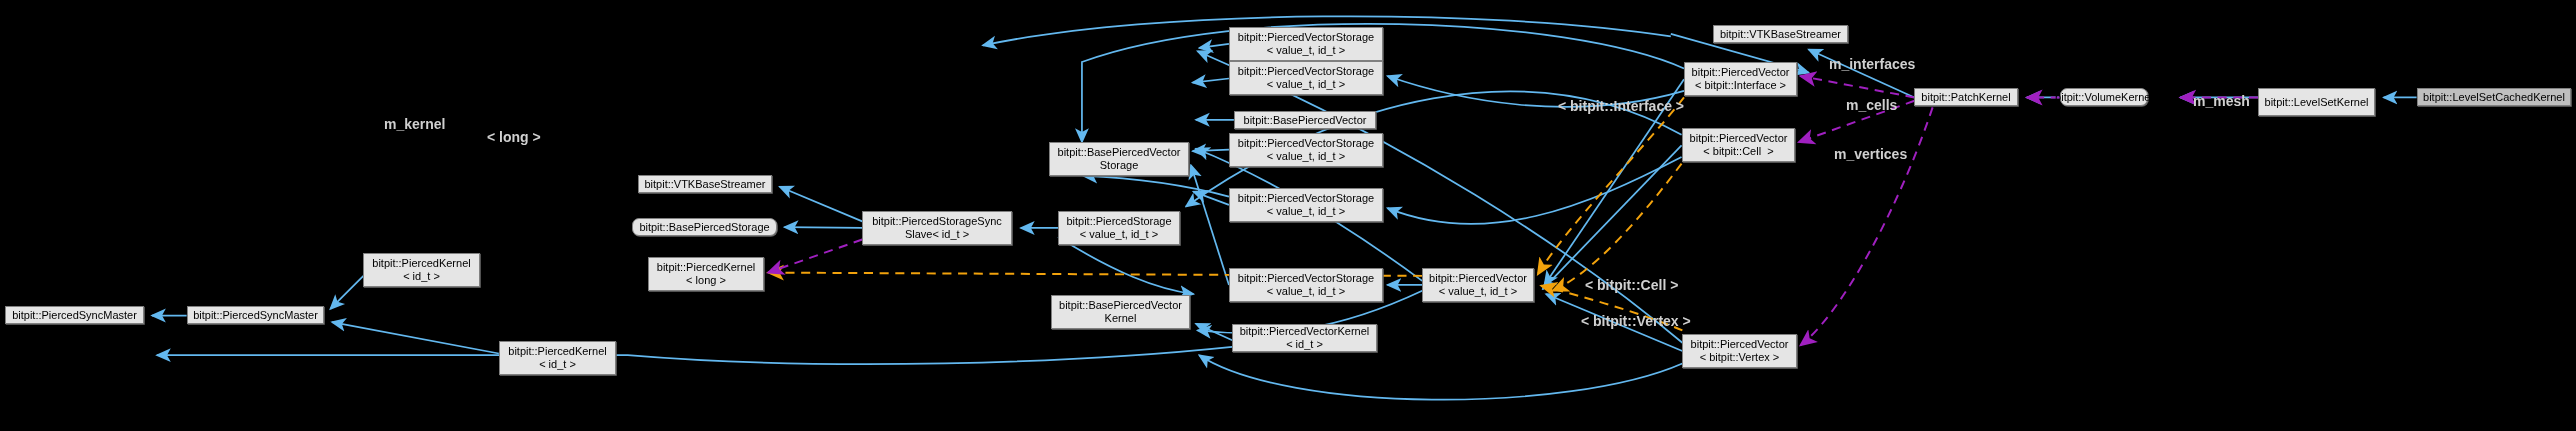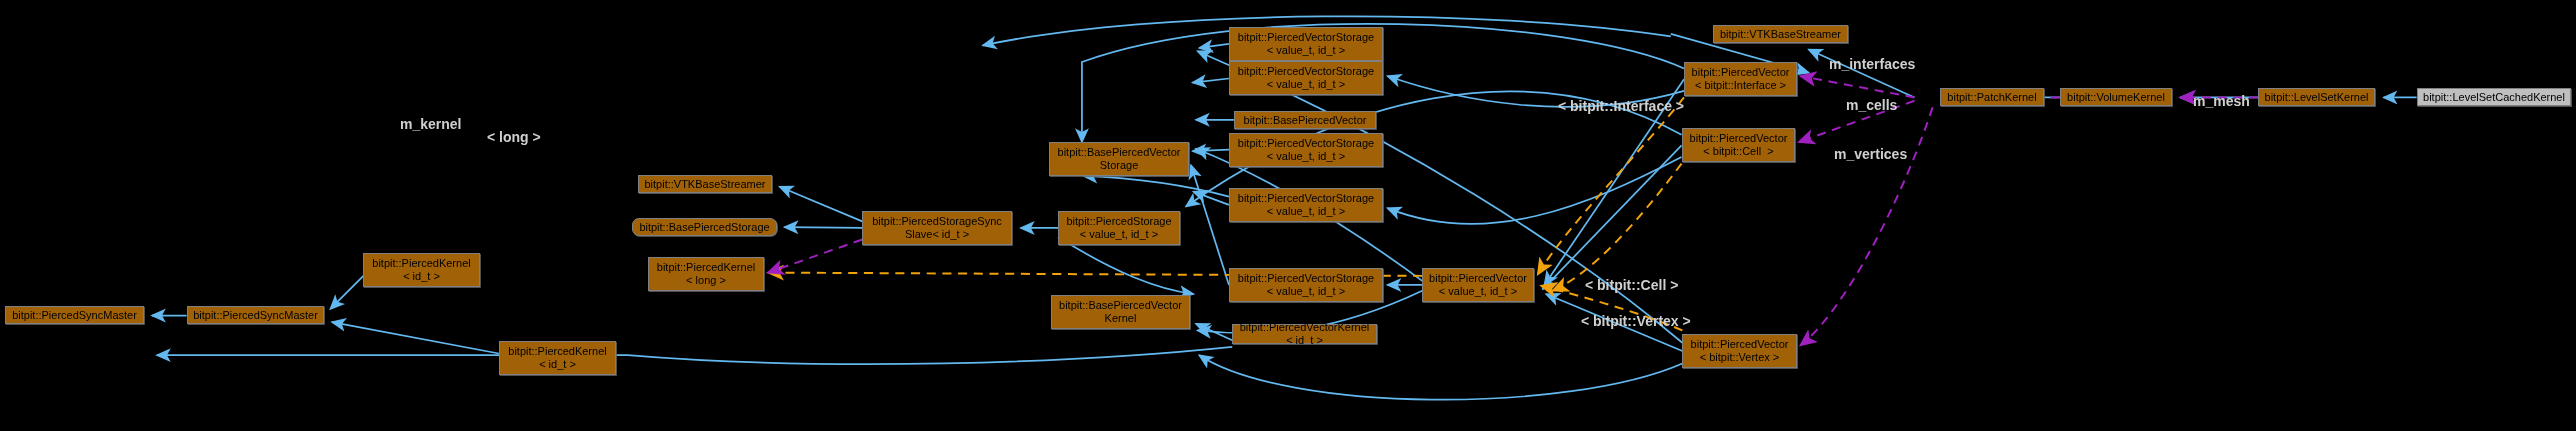--- a/index.html
+++ b/index.html
@@ -1,19 +1,19 @@
 <!DOCTYPE html>
 <html style="font-size:13.2px"><head>
 <meta charset="utf-8">
 <style>
   html,body{margin:0;padding:0;background:#000;}
   #stage{position:relative;width:2576px;height:432px;background:#000;overflow:hidden;
          font-family:"Liberation Sans","DejaVu Sans",sans-serif;}
   svg#edges{position:absolute;left:0;top:0;width:2576px;height:432px;}
-  .node{position:absolute;box-sizing:border-box;background:#a16207;border:0.8px solid #808080;
+  .node{position:absolute;box-sizing:border-box;background:#e5e5e5;border:0.8px solid #808080;
         box-shadow:0.8px 0.8px 0 0 #666;display:flex;align-items:center;justify-content:center;
         text-align:center;color:#000;font-size:11px;line-height:1.18;padding:0.8px 3.3px;white-space:pre;}
   .node.filled{background:#bfbfbf;}
   .elabel{position:absolute;color:#d0d0d0;font-size:14px;white-space:nowrap;
           font-family:"Liberation Sans","DejaVu Sans",sans-serif;font-weight:bold;}
 </style>
 </head>
 <body>
 
 <div id="stage">
@@ -111,39 +111,39 @@
 &lt; value_t, id_t &gt;</div>
       <div class="node" style="left: 1229px; top: 61px; width: 154px; height: 34px;">bitpit::PiercedVectorStorage
 &lt; value_t, id_t &gt;</div>
       <div class="node" style="left: 1234px; top: 111px; width: 142px; height: 18px;">bitpit::BasePiercedVector</div>
       <div class="node" style="left: 1229px; top: 133px; width: 154px; height: 34px;">bitpit::PiercedVectorStorage
 &lt; value_t, id_t &gt;</div>
       <div class="node" style="left: 1229px; top: 188px; width: 154px; height: 34px;">bitpit::PiercedVectorStorage
 &lt; value_t, id_t &gt;</div>
       <div class="node" style="left: 1229px; top: 268px; width: 154px; height: 34px;">bitpit::PiercedVectorStorage
 &lt; value_t, id_t &gt;</div>
-      <div class="node" style="left: 1232px; top: 324px; width: 145px; height: 20px;">bitpit::PiercedVectorKernel
+      <div class="node" style="left: 1232px; top: 324px; width: 145px; height: 28px;">bitpit::PiercedVectorKernel
 &lt; id_t &gt;</div>
       <div class="node" style="left: 1422px; top: 268px; width: 112px; height: 34px;">bitpit::PiercedVector
 &lt; value_t, id_t &gt;</div>
       <div class="node" style="left: 1671px; top: 25px; width: 135px; height: 18px; margin-left: 42px;">bitpit::VTKBaseStreamer</div>
       <div class="node" style="left: 1684px; top: 62px; width: 113px; height: 34px;">bitpit::PiercedVector
 &lt; bitpit::Interface &gt;</div>
       <div class="node" style="left: 1682px; top: 128px; width: 113px; height: 34px;">bitpit::PiercedVector
 &lt; bitpit::Cell  &gt;</div>
       <div class="node" style="left: 1682px; top: 334px; width: 115px; height: 34px;">bitpit::PiercedVector
 &lt; bitpit::Vertex &gt;</div>
-      <div class="node" style="left: 1914px; top: 88px; width: 104px; height: 18px; margin-left: 26px;">bitpit::PatchKernel</div>
-      <div class="node" style="left: 2060px; top: 88px; width: 112px; height: 18px;">bitpit::VolumeKernel</div>
-      <div class="node" style="left: 2258px; top: 88px; width: 117px; height: 18px;">bitpit::LevelSetKernel</div>
+      <div class="node" style="left: 1914px; top: 88px; width: 104px; height: 18px;">bitpit::PatchKernel</div>
+      <div class="node" style="left: 2060px; top: 88px; width: 88px; height: 18px; border-radius: 7px;">bitpit::VolumeKernel</div>
+      <div class="node" style="left: 2258px; top: 88px; width: 117px; height: 28px;">bitpit::LevelSetKernel</div>
       <div class="node filled" style="left: 2417px; top: 88px; width: 154px; height: 18px; background: rgb(191, 191, 191);">bitpit::LevelSetCachedKernel</div>
     </div>
   <div id="labels">
       <div class="elabel" style="left: 487px; top: 129px;">&lt; long &gt;</div>
-      <div class="elabel" style="left: 400px; top: 116px;">m_kernel</div>
+      <div class="elabel" style="left: 384px; top: 116px;">m_kernel</div>
       <div class="elabel" style="left: 1558px; top: 98px;">&lt; bitpit::Interface &gt;</div>
       <div class="elabel" style="left: 1829px; top: 56px;">m_interfaces</div>
       <div class="elabel" style="left: 1846px; top: 97px;">m_cells</div>
       <div class="elabel" style="left: 1834px; top: 146px;">m_vertices</div>
       <div class="elabel" style="left: 1585px; top: 277px;">&lt; bitpit::Cell &gt;</div>
       <div class="elabel" style="left: 1581px; top: 313px;">&lt; bitpit::Vertex &gt;</div>
       <div class="elabel" style="left: 2193px; top: 93px;">m_mesh</div>
     </div>
 
 </div>

